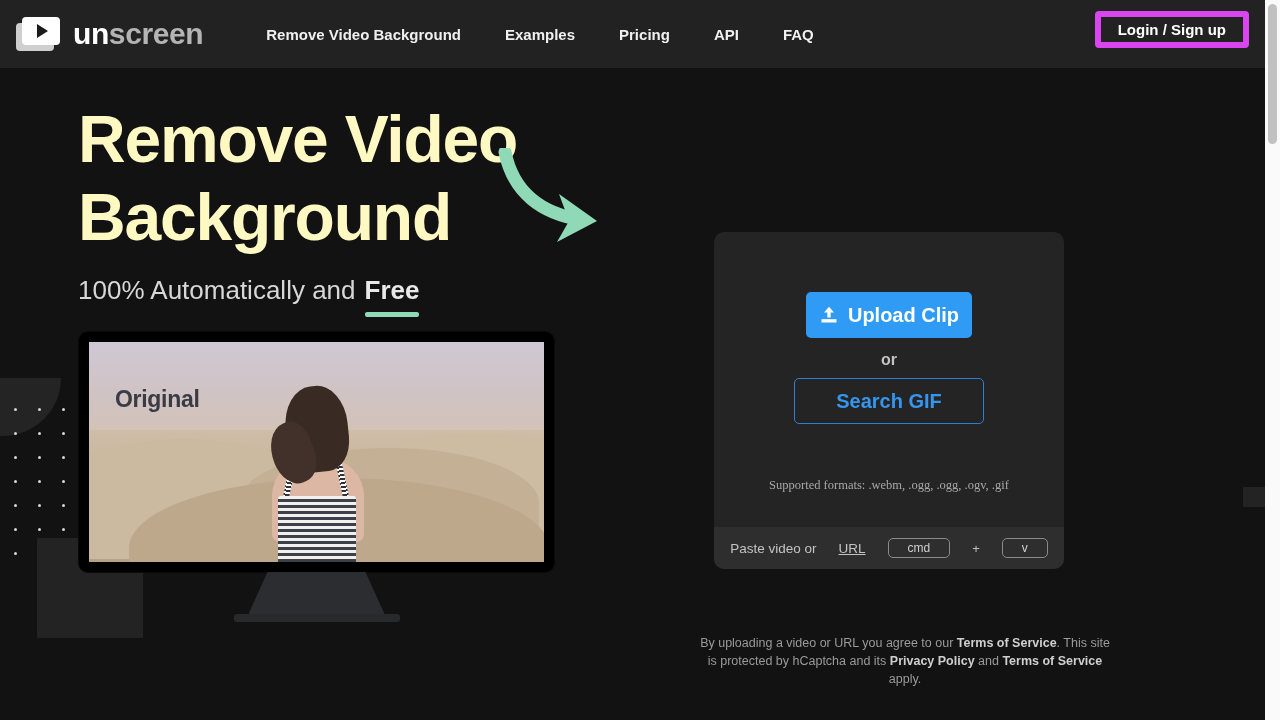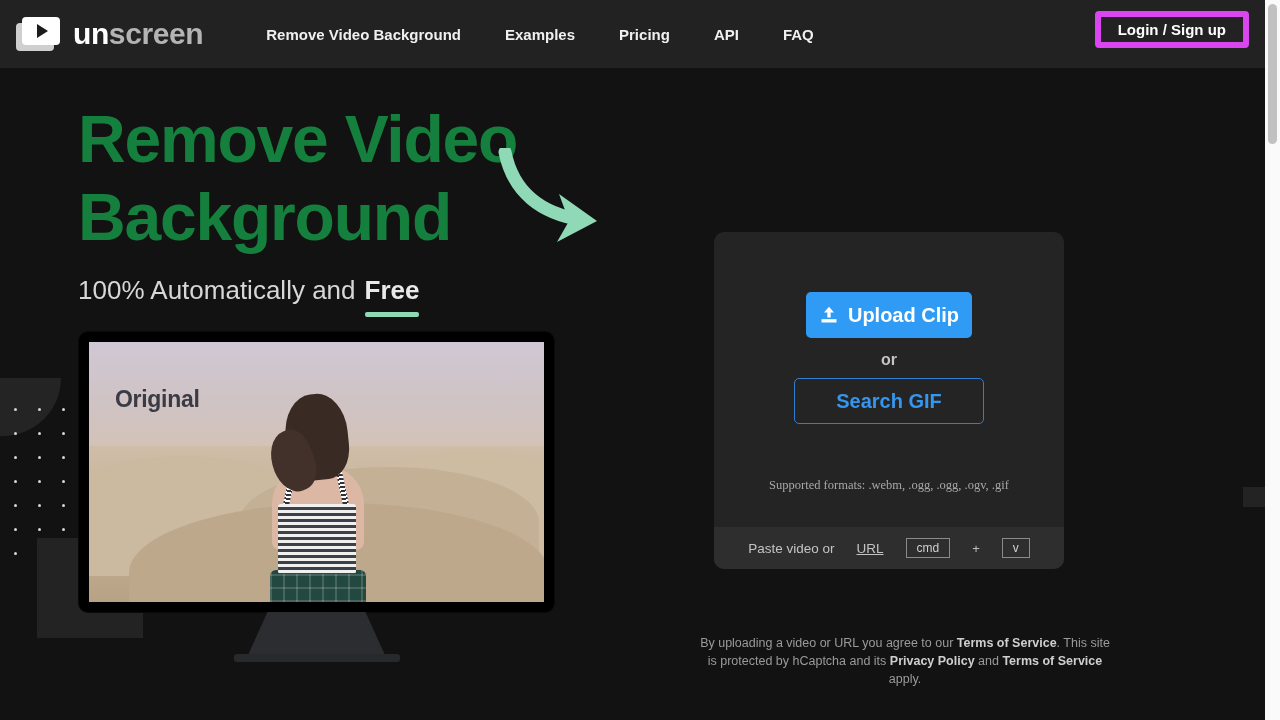--- a/index.html
+++ b/index.html
@@ -145,21 +145,21 @@
     width: 40px; height: 20px;
     background: #232323;
   }
 
   
   #hero { position: absolute; left: 78px; top: 100px; z-index: 5; }
   #hero-title {
     font-size: 66px;
     line-height: 78px;
     font-weight: 700;
-    color: #15803d;
+    color: #fef9c3;
     letter-spacing: -1.2px;
     max-width: 470px;
   }
   #hero-subtitle {
     margin-top: 19px;
     font-size: 26px;
     color: #d7d7d7;
     font-weight: 400;
     display: flex;
     align-items: baseline;
@@ -182,21 +182,21 @@
 
   #hero-arrow {
     position: absolute;
     left: 497px; top: 148px;
     z-index: 6;
   }
 
   
   #monitor { position: absolute; left: 79px; top: 332px; z-index: 4; }
   #monitor-frame {
-    width: 475px; height: 280px;
+    width: 475px; height: 240px;
     background: #000000;
     border-radius: 9px;
     padding: 10px;
     box-shadow: 0 0 0 1px #0a0a0a;
   }
   #monitor-screen {
     width: 100%; height: 100%;
     overflow: hidden;
     position: relative;
     background: #c9bfb3;
@@ -364,22 +364,22 @@
     font-size: 13.5px;
     color: #c3c3c3;
   }
   #paste-bar .url-link {
     text-decoration: underline;
     color: #c3c3c3;
     cursor: pointer;
   }
   .keycap {
     border: 1px solid #8a8a8a;
-    border-radius: 0;
-    padding: 2px 10px;
+    border-radius: 5px;
+    padding: 2px 19px;
     font-size: 12px;
     color: #cfcfcf;
     line-height: 1.2;
   }
   #paste-bar .plus { font-size: 13px; color: #bdbdbd; }
 
   
   #legal {
     position: absolute;
     left: 700px; top: 634px;

